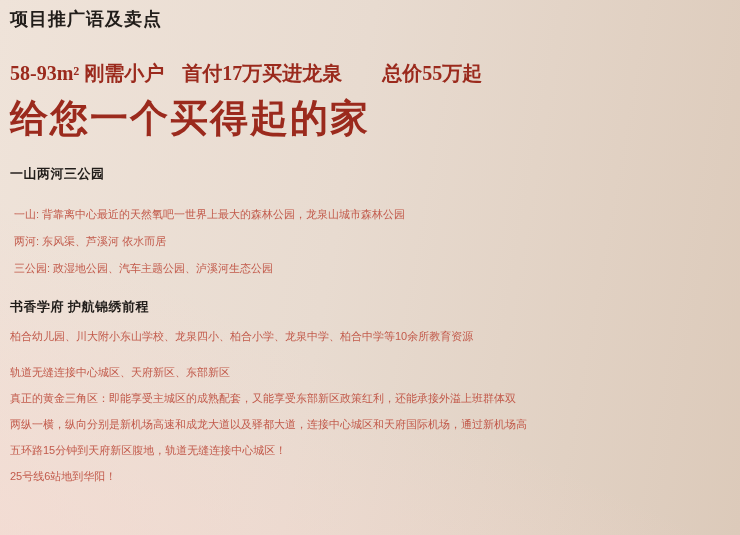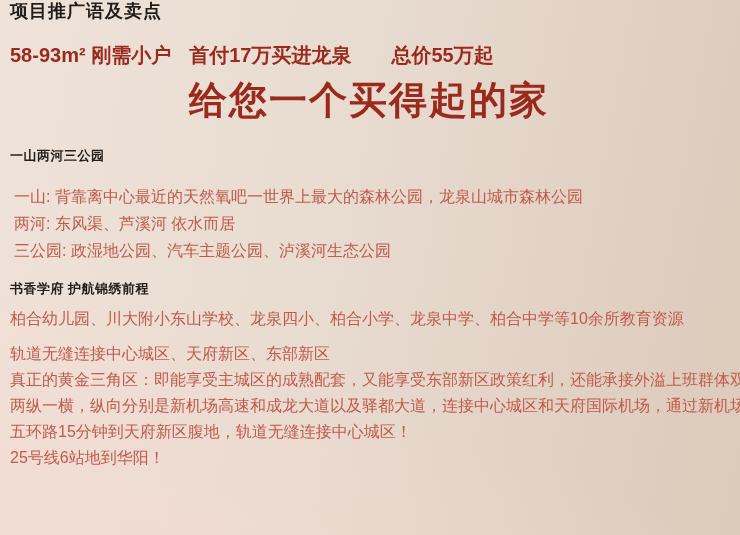--- a/index.html
+++ b/index.html
@@ -4,66 +4,65 @@
 <style>
   html, body {
     margin: 0;
     padding: 0;
   }
   .doc {
     position: relative;
     width: 740px;
     height: 535px;
     box-sizing: border-box;
-    padding: 0 12px 0 10px;
+    padding: 8px 12px 0 10px;
     overflow: hidden;
     font-family: "Liberation Sans", "DejaVu Sans", sans-serif;
     background-image:
       linear-gradient(25deg, rgba(247,216,208,0.55) 0%, rgba(247,216,208,0) 38%),
       linear-gradient(100deg, var(--bg-light, #efe3d9) 0%, #e8dbd0 45%, var(--bg-dark, #dccaba) 100%);
   }
   .title {
     font-size: 18px;
     font-weight: bold;
     line-height: 22px;
     letter-spacing: 1px;
     color: var(--heading-black, #211d1a);
   }
   .tagline {
-    margin-top: 20px;
+    margin-top: 30px;
     font-size: 20px;
     font-weight: bold;
     line-height: 26px;
     color: var(--accent-dark-red, #9b2a1d);
-    font-family: Liberation Sans, sans-serif;
+    font-family: Liberation Serif, serif;
     white-space: nowrap;
   }
   .tagline .seg1 { margin-right: 18px; }
   .tagline .seg2 { margin-right: 40px; }
   .headline {
     margin-top: 10px;
     font-size: 38px;
     font-weight: bold;
     line-height: 44px;
     letter-spacing: 2px;
     color: var(--accent-dark-red, #9b2a1d);
     white-space: nowrap;
-    text-align: center;
   }
   section { margin: 0; padding: 0; }
   section h2 {
     margin: 0;
     font-size: 13px;
     font-weight: bold;
     line-height: 20px;
     letter-spacing: 0.5px;
     color: var(--heading-black, #211d1a);
   }
   .line {
-    font-size: 16px;
+    font-size: 11px;
     font-weight: normal;
     color: var(--body-red, #c25a4b);
     white-space: nowrap;
   }
   .sec1 h2 { margin-top: 24px; }
   .sec1 .lines { margin-top: 17px; padding-left: 4px; }
   .sec1 .line { line-height: 27px; }
   .sec2 h2 { margin-top: 15px; }
   .sec2 .lines { margin-top: 6px; }
   .sec2 .line { line-height: 27px; }

